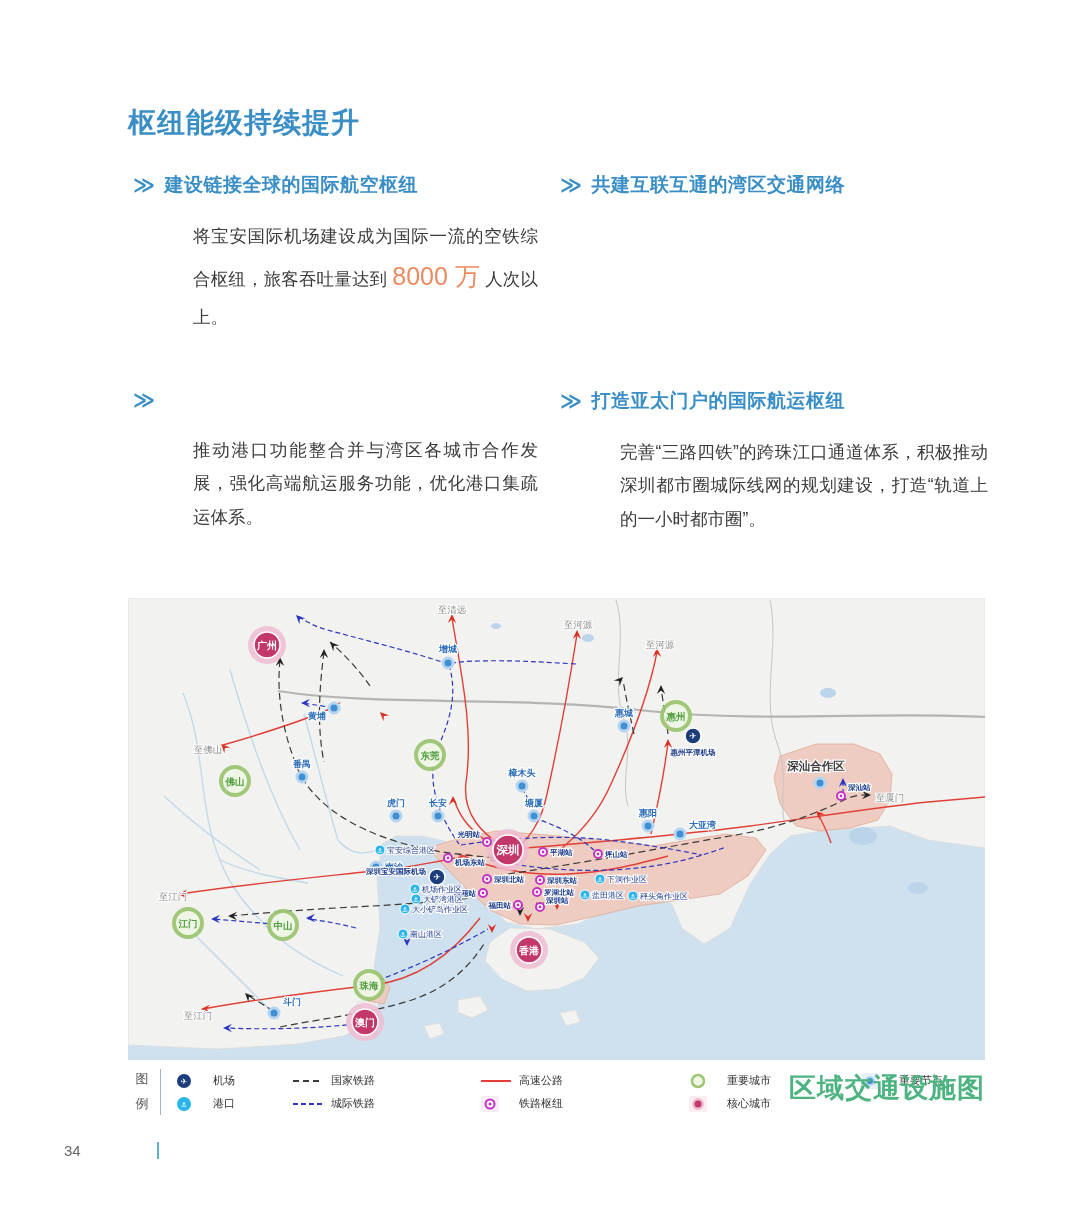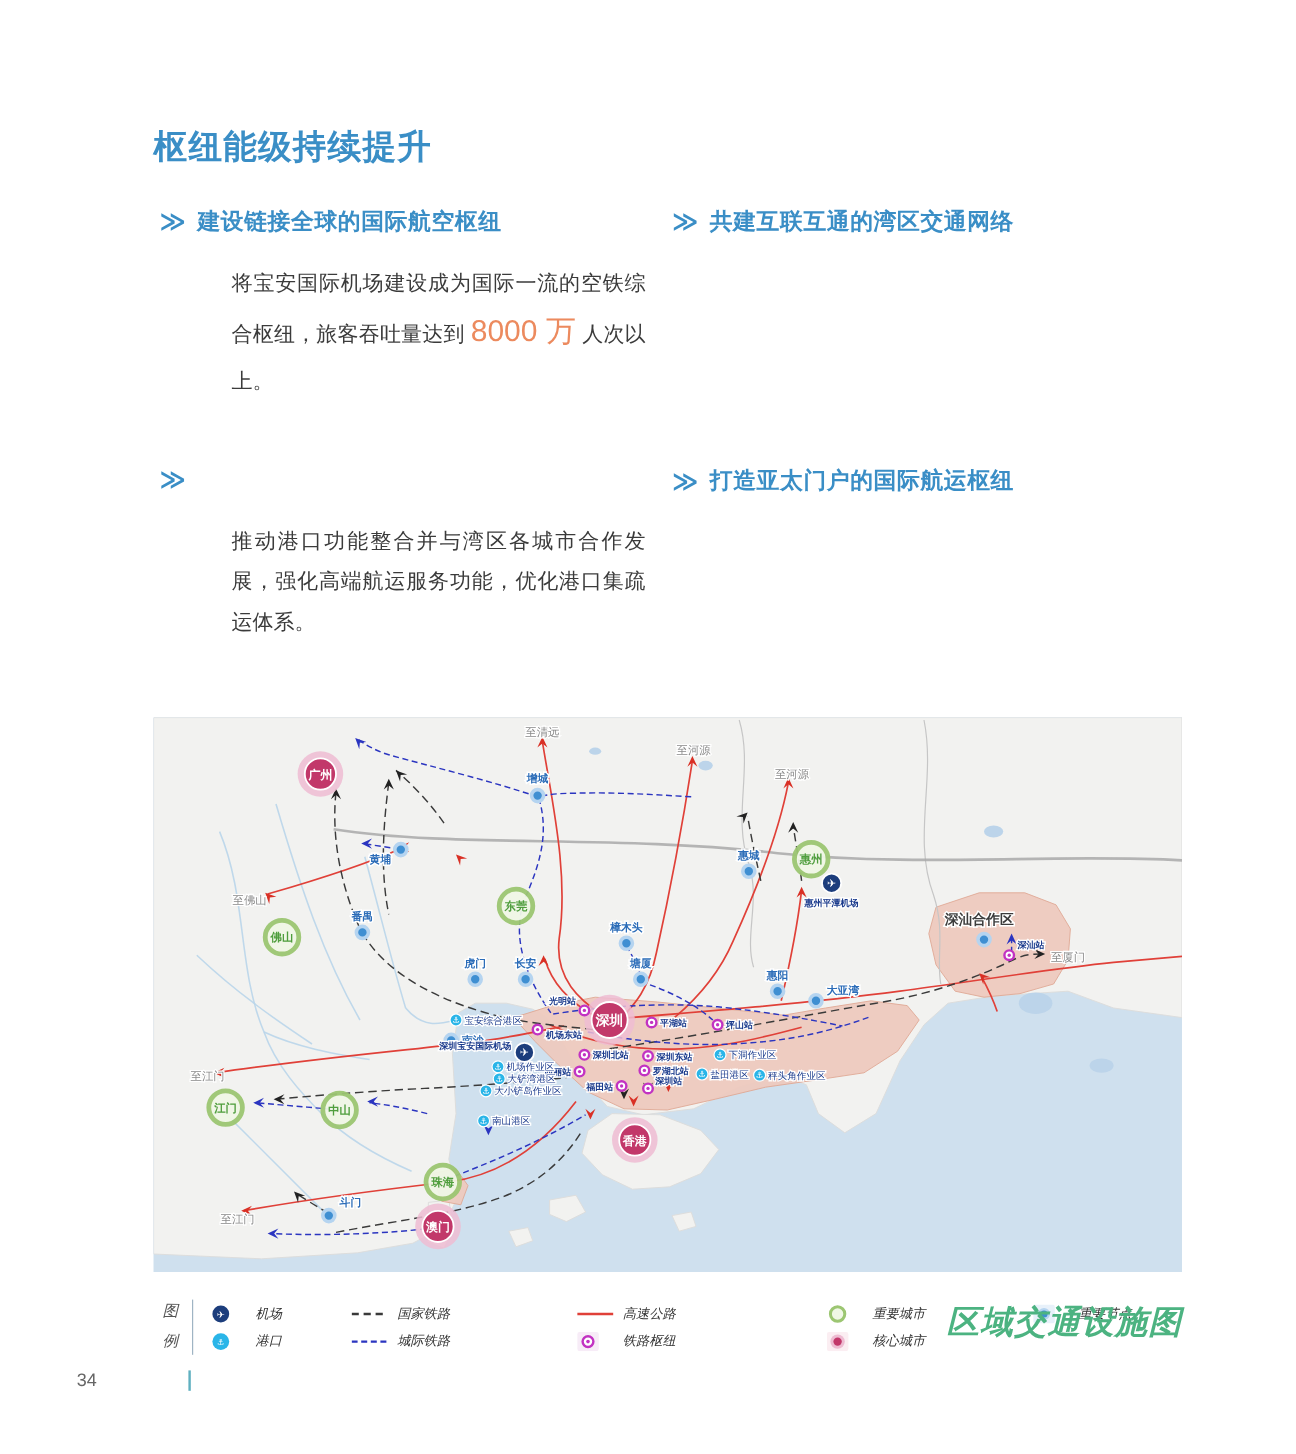--- a/index.html
+++ b/index.html
@@ -6,21 +6,21 @@
   .page{position:relative;width:1001px;height:1212px;background:#ffffff;overflow:hidden;
         font-family:"Liberation Sans","DejaVu Sans",sans-serif;}
   .page-title{position:absolute;left:128px;top:104px;font-size:28px;font-weight:bold;color:#3a8ec6;letter-spacing:1px;}
   .section{position:absolute;}
   .sec-heading{font-size:19px;font-weight:bold;color:#3a8ec6;letter-spacing:0.5px;display:flex;align-items:center;}
   .sec-heading .marker{font-size:21px;margin-right:9px;font-weight:bold;}
   .sec-body{margin-top:22px;margin-left:60px;font-size:17.5px;line-height:1.9;color:#3b3b3b;text-align:justify;}
   .hl{color:#ec8a5e;font-size:25px;}
   .map-block{position:absolute;left:128px;top:598px;width:857px;height:522px;}
   .map-svg{display:block;width:857px;height:462px;background:#cfe0ee;}
-  .legend-strip{position:relative;display:flex;align-items:center;height:60px;background:#fff;padding-top:16px;font-style:italic;}
+  .legend-strip{position:relative;display:flex;align-items:center;height:60px;background:#fff;padding-top:2px;}
   .legend-key{width:16px;font-size:13px;color:#555;line-height:1.9;word-break:break-all;margin-left:6px;text-align:center;}
   .legend-divider{width:1px;height:46px;background:#9fb4c4;margin:0 14px 0 10px;}
   .legend-rows{display:flex;flex-direction:column;gap:7px;}
   .legend-row{display:flex;align-items:center;}
   .legend-item{display:flex;align-items:center;font-size:11px;color:#333;}
   .legend-item svg{margin-right:6px;}
   .li-0{width:118px}.li-1{width:188px}.li-2{width:208px}.li-3{width:172px}.li-4{width:auto}
   .map-title{position:absolute;right:0;bottom:16px;font-size:27px;font-weight:bold;color:#4cb381;letter-spacing:1px;}
   .footer{position:absolute;left:64px;top:1142px;display:flex;align-items:center;gap:40px;}
   .footer .num{font-size:15px;color:#666;}
@@ -65,20 +65,21 @@
       <span class="marker">≫</span>
     </div>
     <div class="sec-body">推动港口功能整合并与湾区各城市合作发展，强化高端航运服务功能，优化港口集疏运体系。</div>
   </div>
 
   <div class="section" style="left:560px;top:388px;width:428px;">
     <div class="sec-heading">
       <span class="marker">≫</span>
       <span>打造亚太门户的国际航运枢纽</span>
     </div>
+    <div class="sec-body">完善“三路四铁”的跨珠江口通道体系，积极推动深圳都市圈城际线网的规划建设，打造“轨道上的一小时都市圈”。</div>
   </div>
 
   <div class="map-block">
     <svg id="mapsvg" class="map-svg" viewBox="0 0 857 462">
         <rect x="0" y="0" width="857" height="462" fill="#cfe0ee"></rect>
         <path d="M0,0 L857,0 L857,250 L800,242 L762,228 L700,232 L662,238 L642,256 L622,286 L602,330 L576,346 L554,330 L544,306 L524,298 L488,308 L450,326 L408,331 L378,324 L360,304 L348,284 L334,258 L326,249 L316,243 L294,238 L268,238 L254,246 L249,280 L252,330 L246,368 L254,398 L242,424 L216,438 L170,446 L90,451 L0,447 Z" fill="#f2f2f0" stroke="#dddddb" stroke-width="0.8" opacity="1"></path>
         <path d="M362,344 L382,330 L422,331 L456,344 L471,360 L456,380 L430,391 L399,393 L374,381 L357,363 Z" fill="#f2f2f0" stroke="#dddddb" stroke-width="0.8" opacity="1"></path>
         <path d="M330,402 L352,398 L360,412 L344,420 L330,414 Z" fill="#f2f2f0" stroke="#dddddb" stroke-width="0.8" opacity="1"></path>
         <path d="M296,428 L312,425 L316,436 L302,441 Z" fill="#f2f2f0" stroke="#dddddb" stroke-width="0.8" opacity="1"></path>
         <path d="M432,415 L448,412 L452,424 L438,428 Z" fill="#f2f2f0" stroke="#dddddb" stroke-width="0.8" opacity="1"></path>

